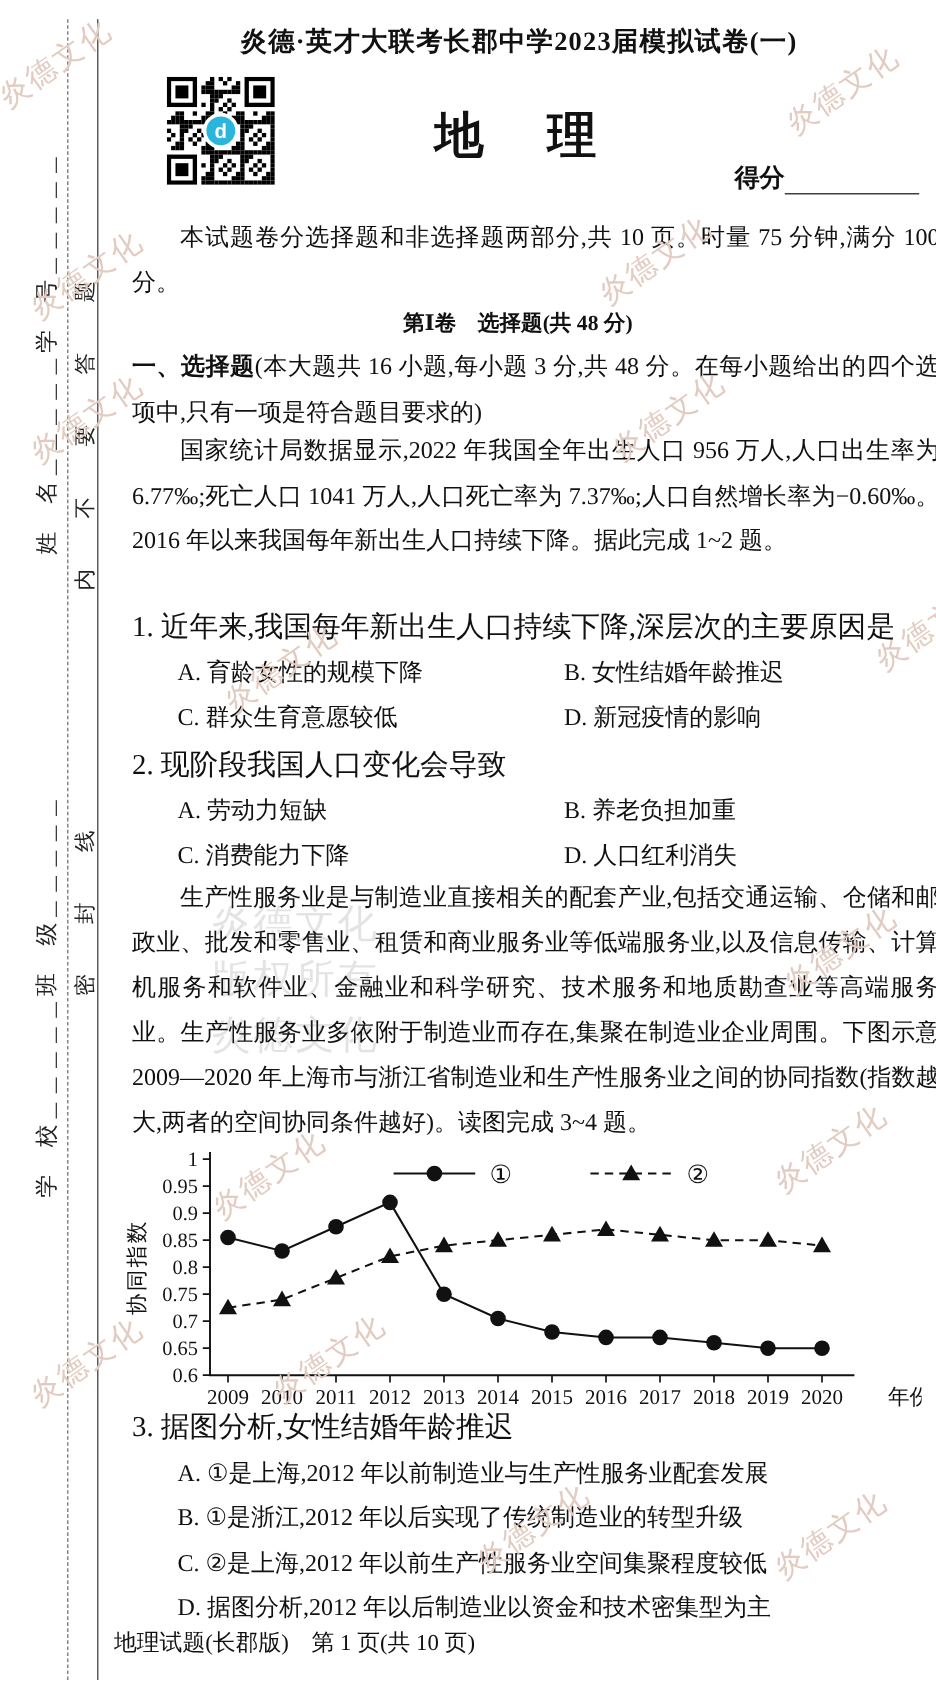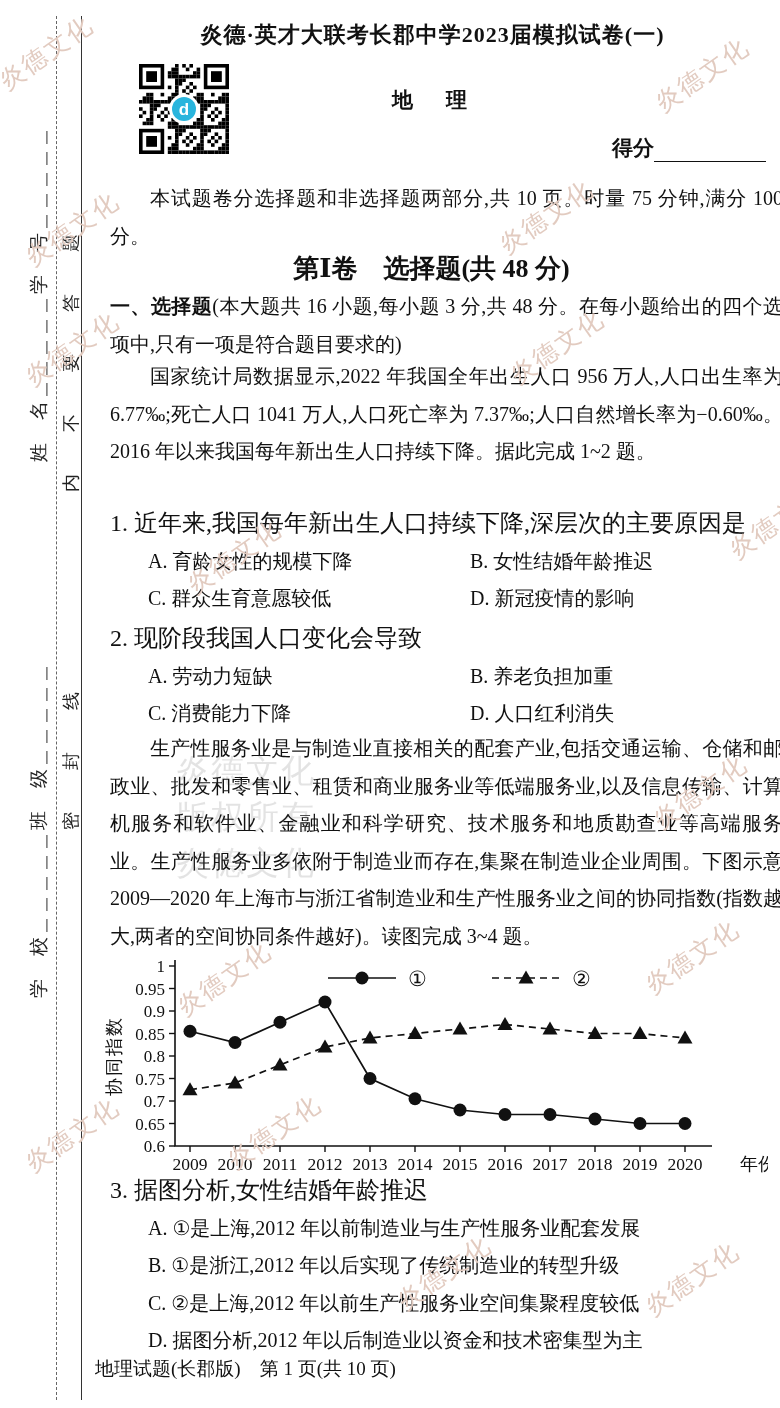--- a/index.html
+++ b/index.html
@@ -9,28 +9,28 @@
   
   .vline-dashed{left:56px;top:16px;height:1384px;width:0;border-left:1.5px dashed #666;}
   .vline-solid{left:81px;top:16px;height:1384px;width:0;border-left:1.8px solid #333;}
   
   .rot{transform:rotate(-90deg);transform-origin:0 0;white-space:nowrap;
        font-size:19px;letter-spacing:2px;color:#222;}
   .sealrot{font-size:18px;letter-spacing:12px;}
   
   .exam-title{left:95px;top:20px;width:675px;text-align:center;font-size:22px;
               font-weight:900;letter-spacing:1px;}
-  .subject-title{left:95px;top:86px;width:675px;text-align:center;font-size:21px;
+  .subject-title{left:95px;top:86px;width:675px;text-align:center;font-size:41px;
                  font-weight:900;letter-spacing:6px;}
   .score{left:612px;top:134px;display:flex;align-items:flex-end;font-size:21px;font-weight:700;}
   .score-line{display:inline-block;width:112px;height:24px;border-bottom:1.5px solid #111;}
   
   .content-block{left:110px;width:673px;font-size:20px;line-height:37.5px;text-align:justify;}
   .indent{text-indent:2em;}
-  .section-heading{left:95px;top:250px;width:673px;text-align:center;font-size:26px;
+  .section-heading{left:95px;top:250px;width:673px;text-align:center;font-size:18px;
                    font-weight:800;line-height:38px;}
   .lead{font-weight:800;}
   .stem{font-size:24px;line-height:37.5px;}
   .qnum{margin-right:6px;}
   .opts{padding-left:38px;font-size:20px;line-height:37.5px;}
   .two-col{display:grid;grid-template-columns:322px auto;}
   .footer{left:95px;top:1356px;width:673px;text-align:left;font-size:19px;}
   
   .wm{position:absolute;font-size:25px;letter-spacing:2px;white-space:nowrap;
       transform:rotate(-35deg);pointer-events:none;}

